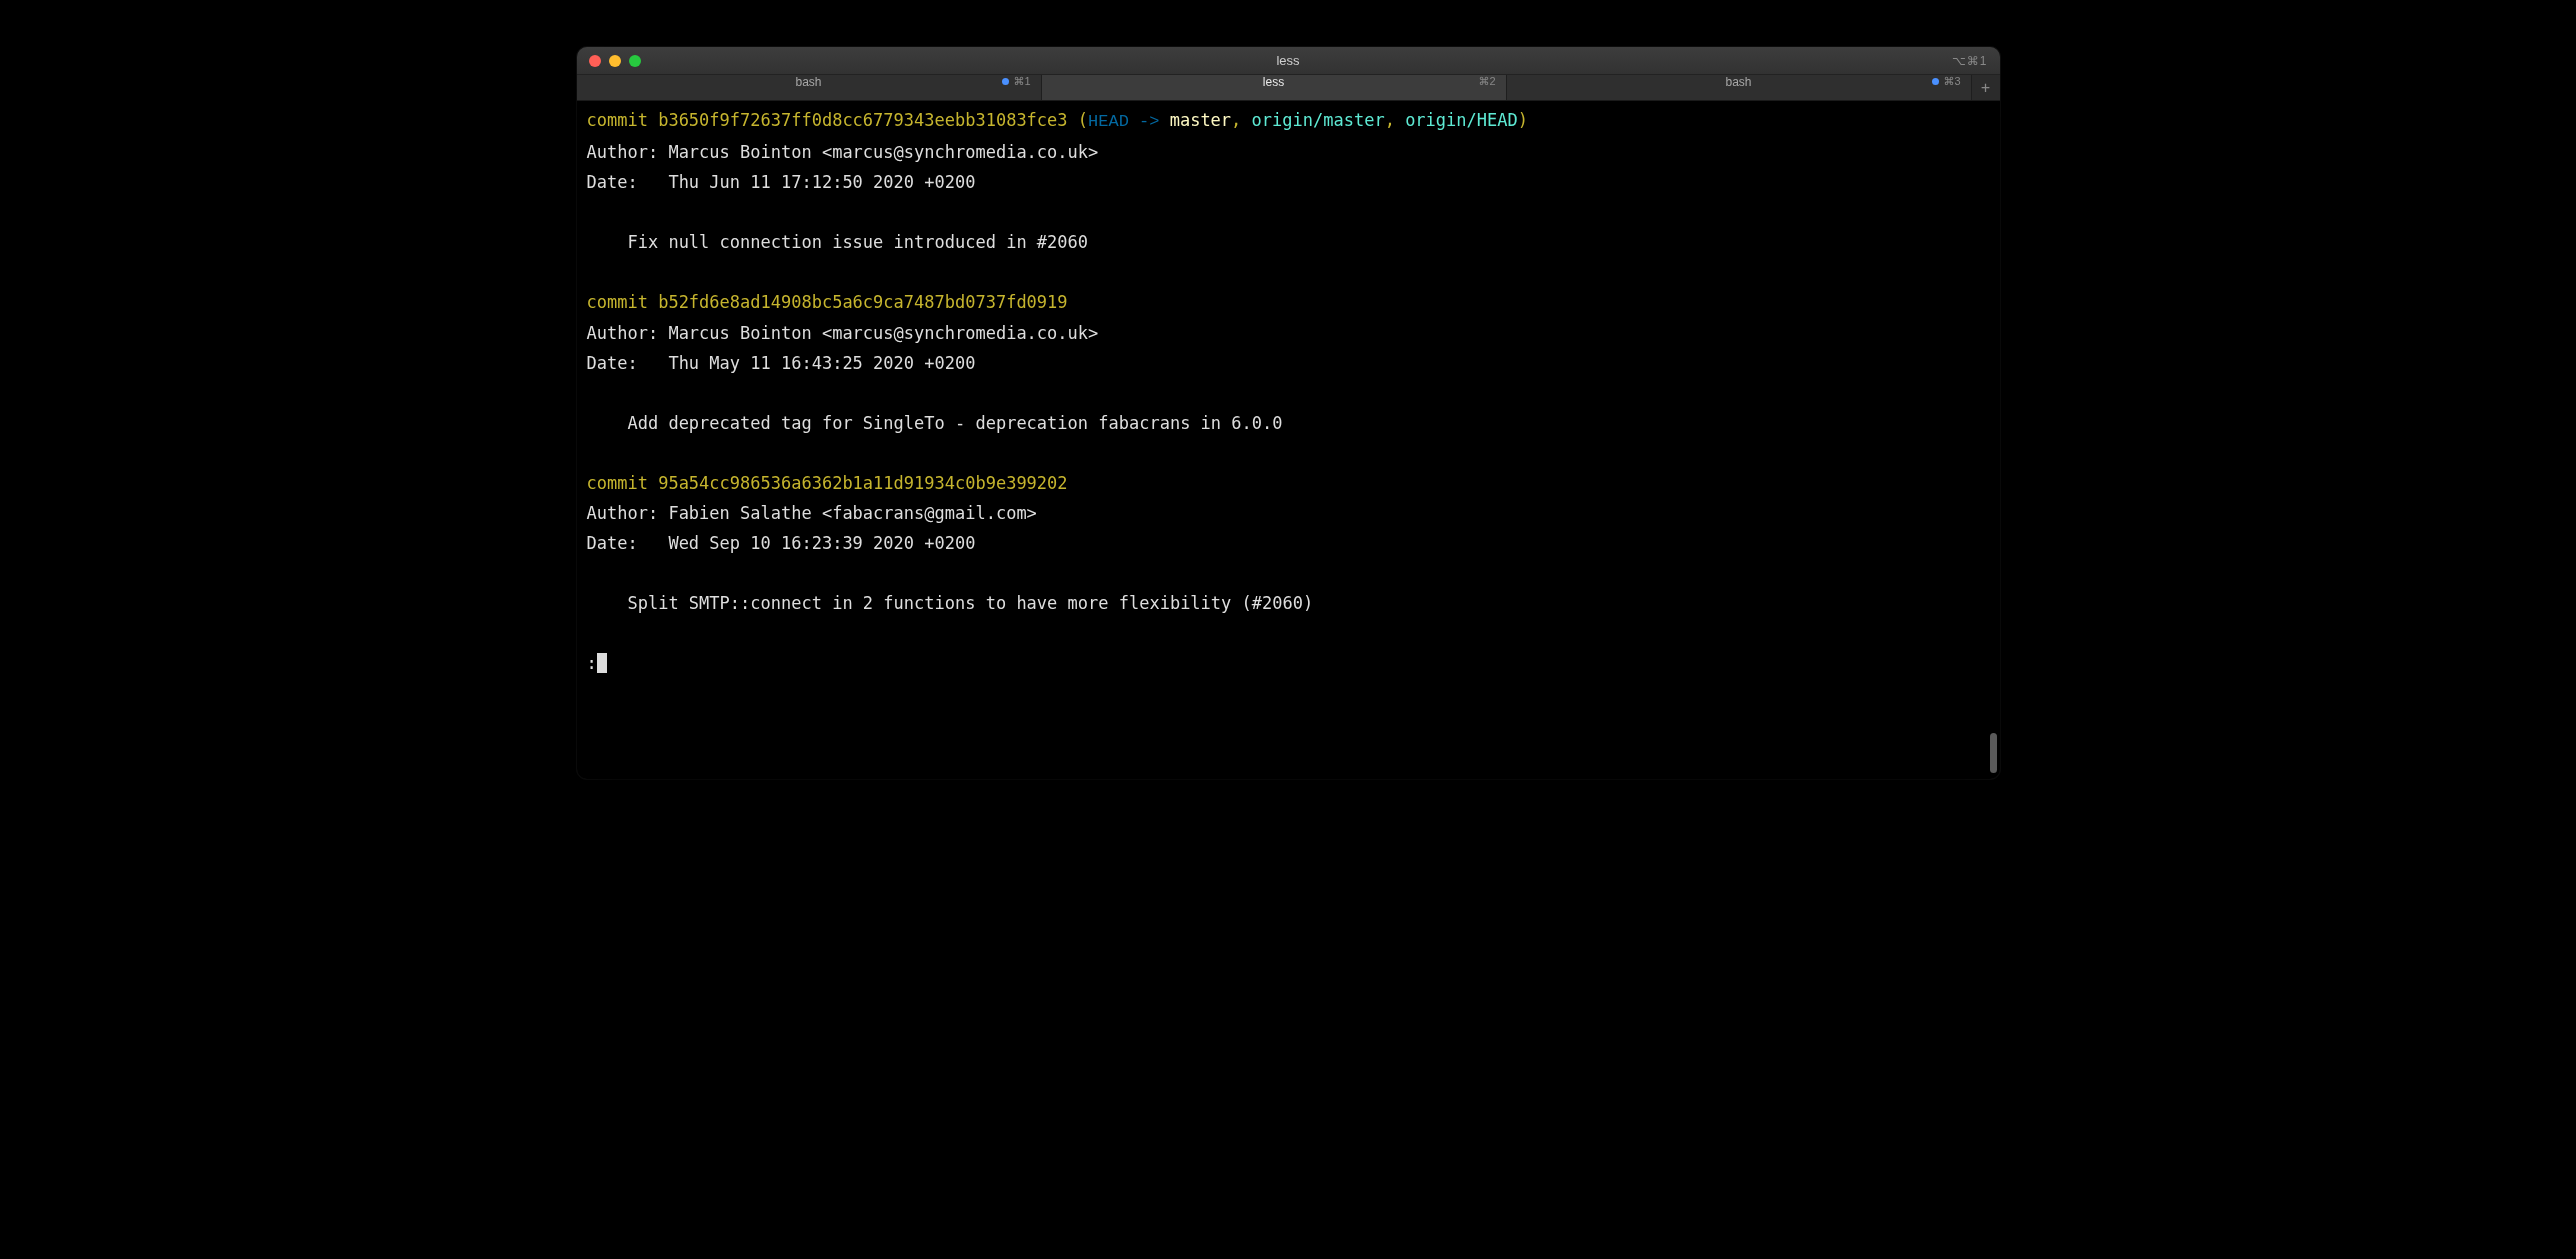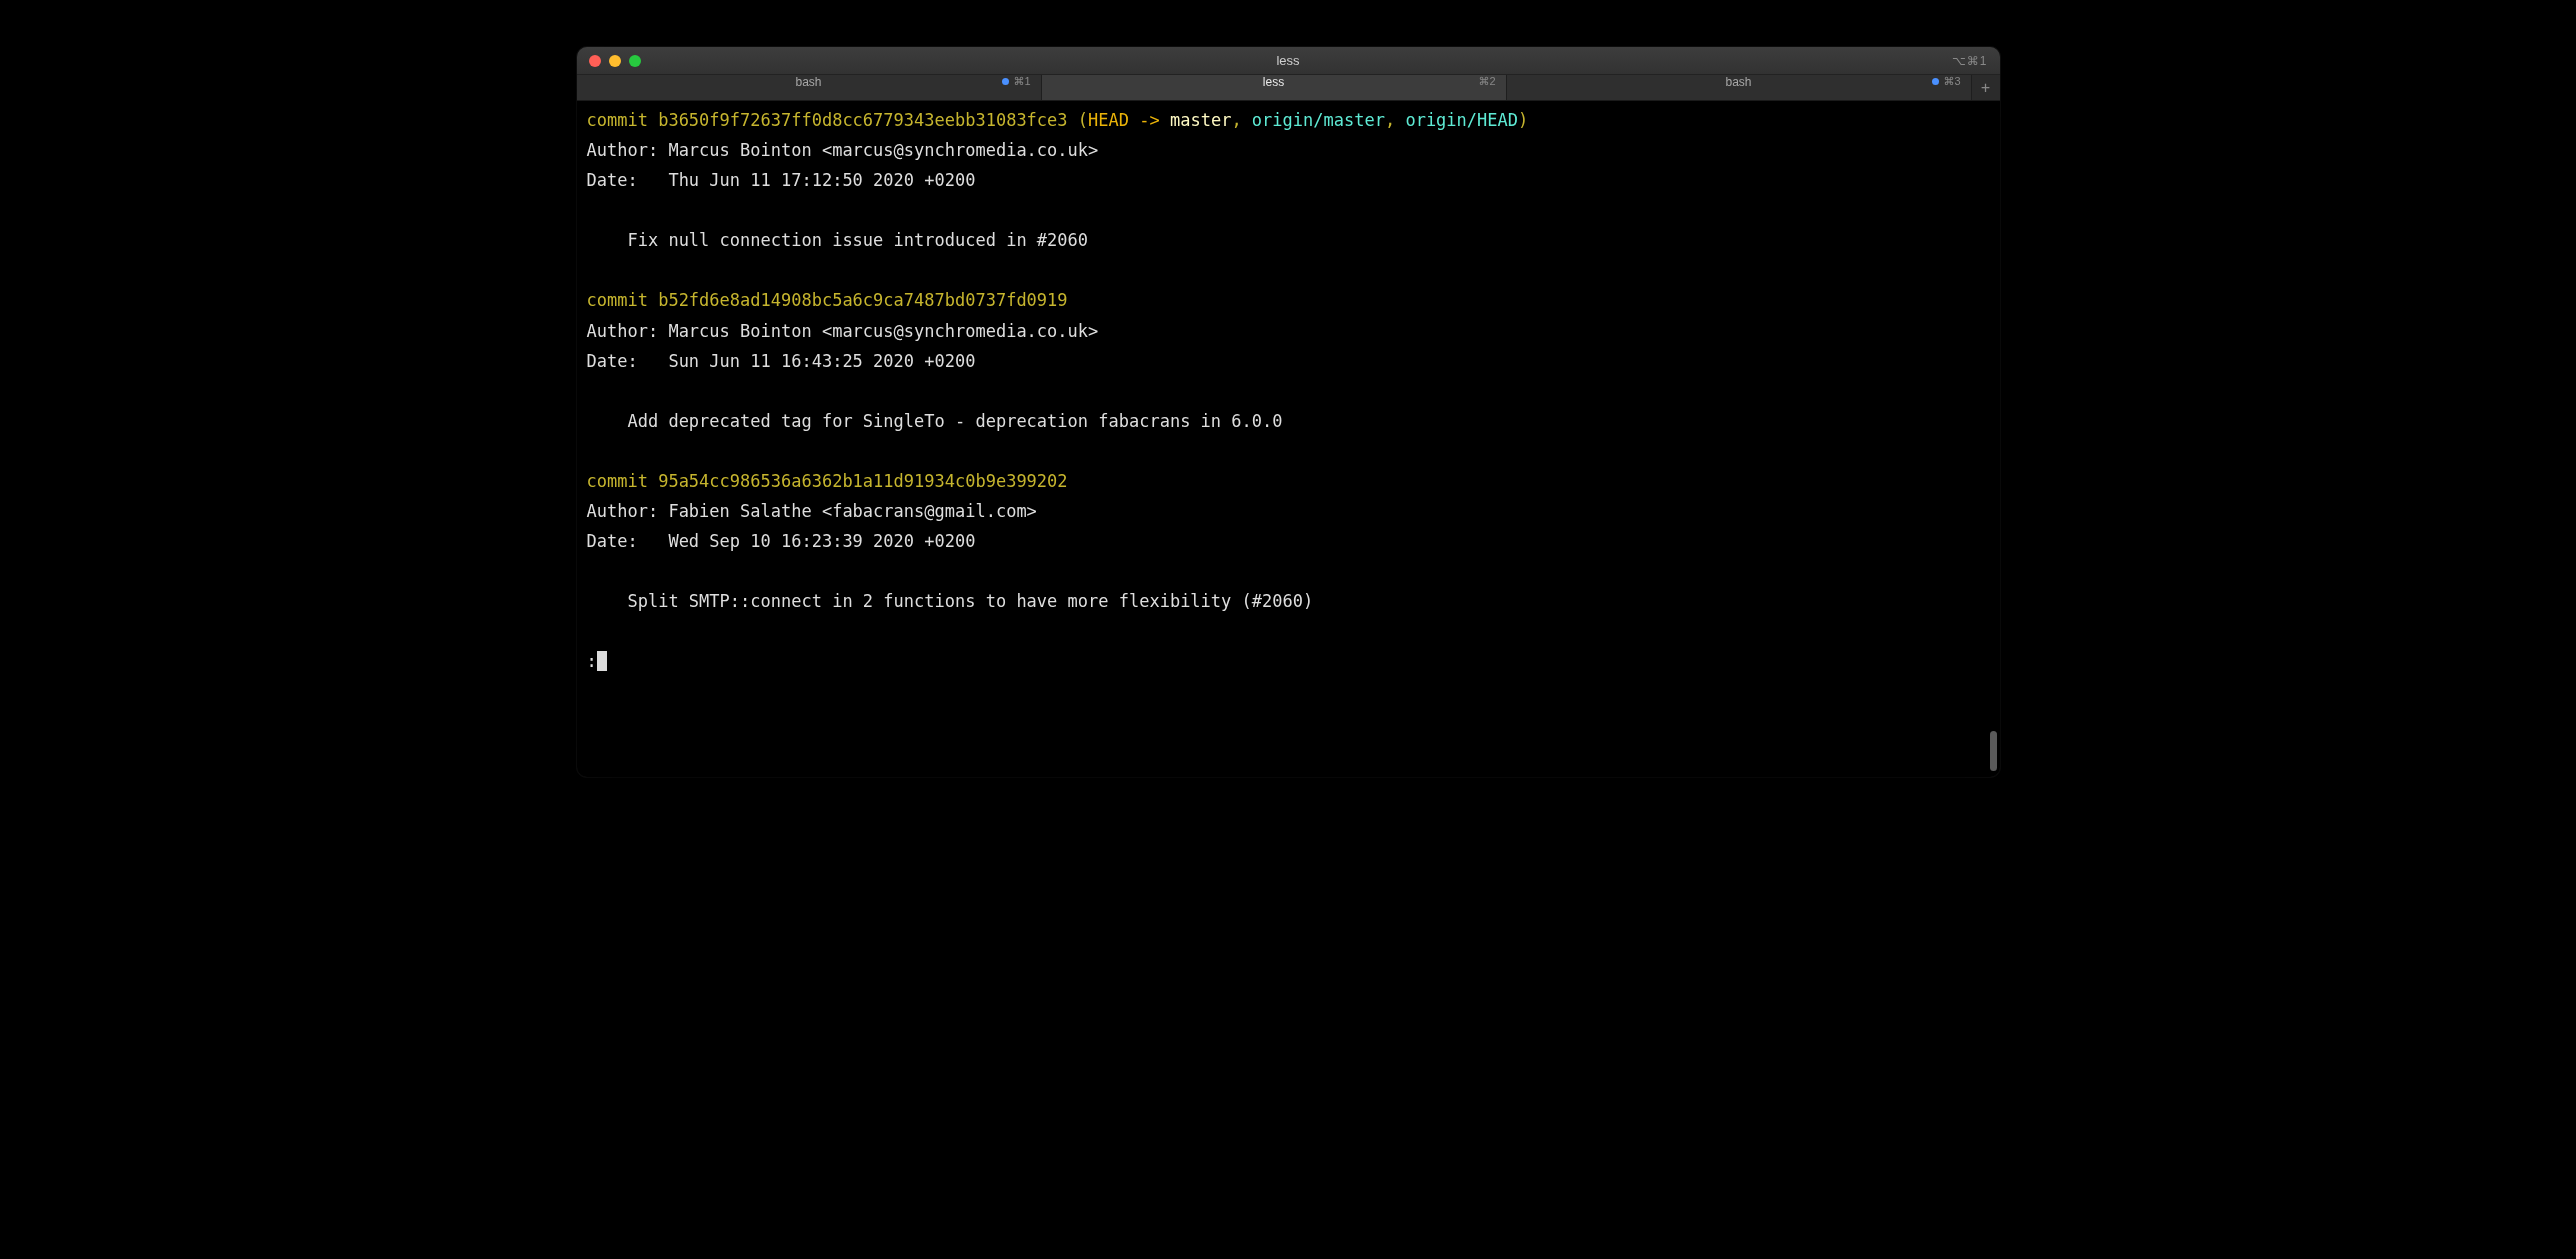--- a/index.html
+++ b/index.html
@@ -109,21 +109,21 @@
       color: #dedede;
       font-size: 17px;
       line-height: 1.77;
       padding: 4px 10px 10px 10px;
       min-height: 563px;
       white-space: pre;
       position: relative;
       font-weight: 400;
     }
     .c-yellow { color: #c6b52e; }
-    .c-cyan   { color: #eab308; }
+    .c-cyan   { color: #0369a1; font-family: Liberation Mono, monospace; }
     .c-green  { color: #fef9c3; }
     .c-red    { color: #5eead4; }
     .prompt-row {
       display: flex;
       align-items: center;
     }
     .cursor {
       display: inline-block;
       width: 10px;
       height: 20px;
@@ -188,21 +188,21 @@
   </div>
 
   <div class="terminal"><div><span class="c-yellow">commit </span><span class="c-yellow">b3650f9f72637ff0d8cc6779343eebb31083fce3</span><span class="c-yellow"> (</span><span class="c-cyan">HEAD</span><span class="c-cyan"> -&gt; </span><span class="c-green">master</span><span class="c-yellow">, </span><span class="c-red">origin/master</span><span class="c-yellow">, </span><span class="c-red">origin/HEAD</span><span class="c-yellow">)</span>
 <span><span>Author: </span><span>Marcus Bointon &lt;marcus@synchromedia.co.uk&gt;</span></span>
 <span><span>Date:   </span><span>Thu Jun 11 17:12:50 2020 +0200</span></span>
 
 <span>    </span><span>Fix null connection issue introduced in #2060</span>
 
 </div><div><span class="c-yellow">commit </span><span class="c-yellow">b52fd6e8ad14908bc5a6c9ca7487bd0737fd0919</span>
 <span><span>Author: </span><span>Marcus Bointon &lt;marcus@synchromedia.co.uk&gt;</span></span>
-<span><span>Date:   </span><span>Sun Jun 11 16:43:25 2020 +0200</span></span>
+<span><span>Date:   </span><span>Thu May 11 16:43:25 2020 +0200</span></span>
 
 <span>    </span><span>Add deprecated tag for SingleTo - deprecation fabacrans in 6.0.0</span>
 
 </div><div><span class="c-yellow">commit </span><span class="c-yellow">95a54cc986536a6362b1a11d91934c0b9e399202</span>
 <span><span>Author: </span><span>Fabien Salathe &lt;fabacrans@gmail.com&gt;</span></span>
 <span><span>Date:   </span><span>Wed Sep 10 16:23:39 2020 +0200</span></span>
 
 <span>    </span><span>Split SMTP::connect in 2 functions to have more flexibility (#2060)</span>
 
 </div><span class="prompt-row"><span>:</span><span class="cursor"></span></span>

